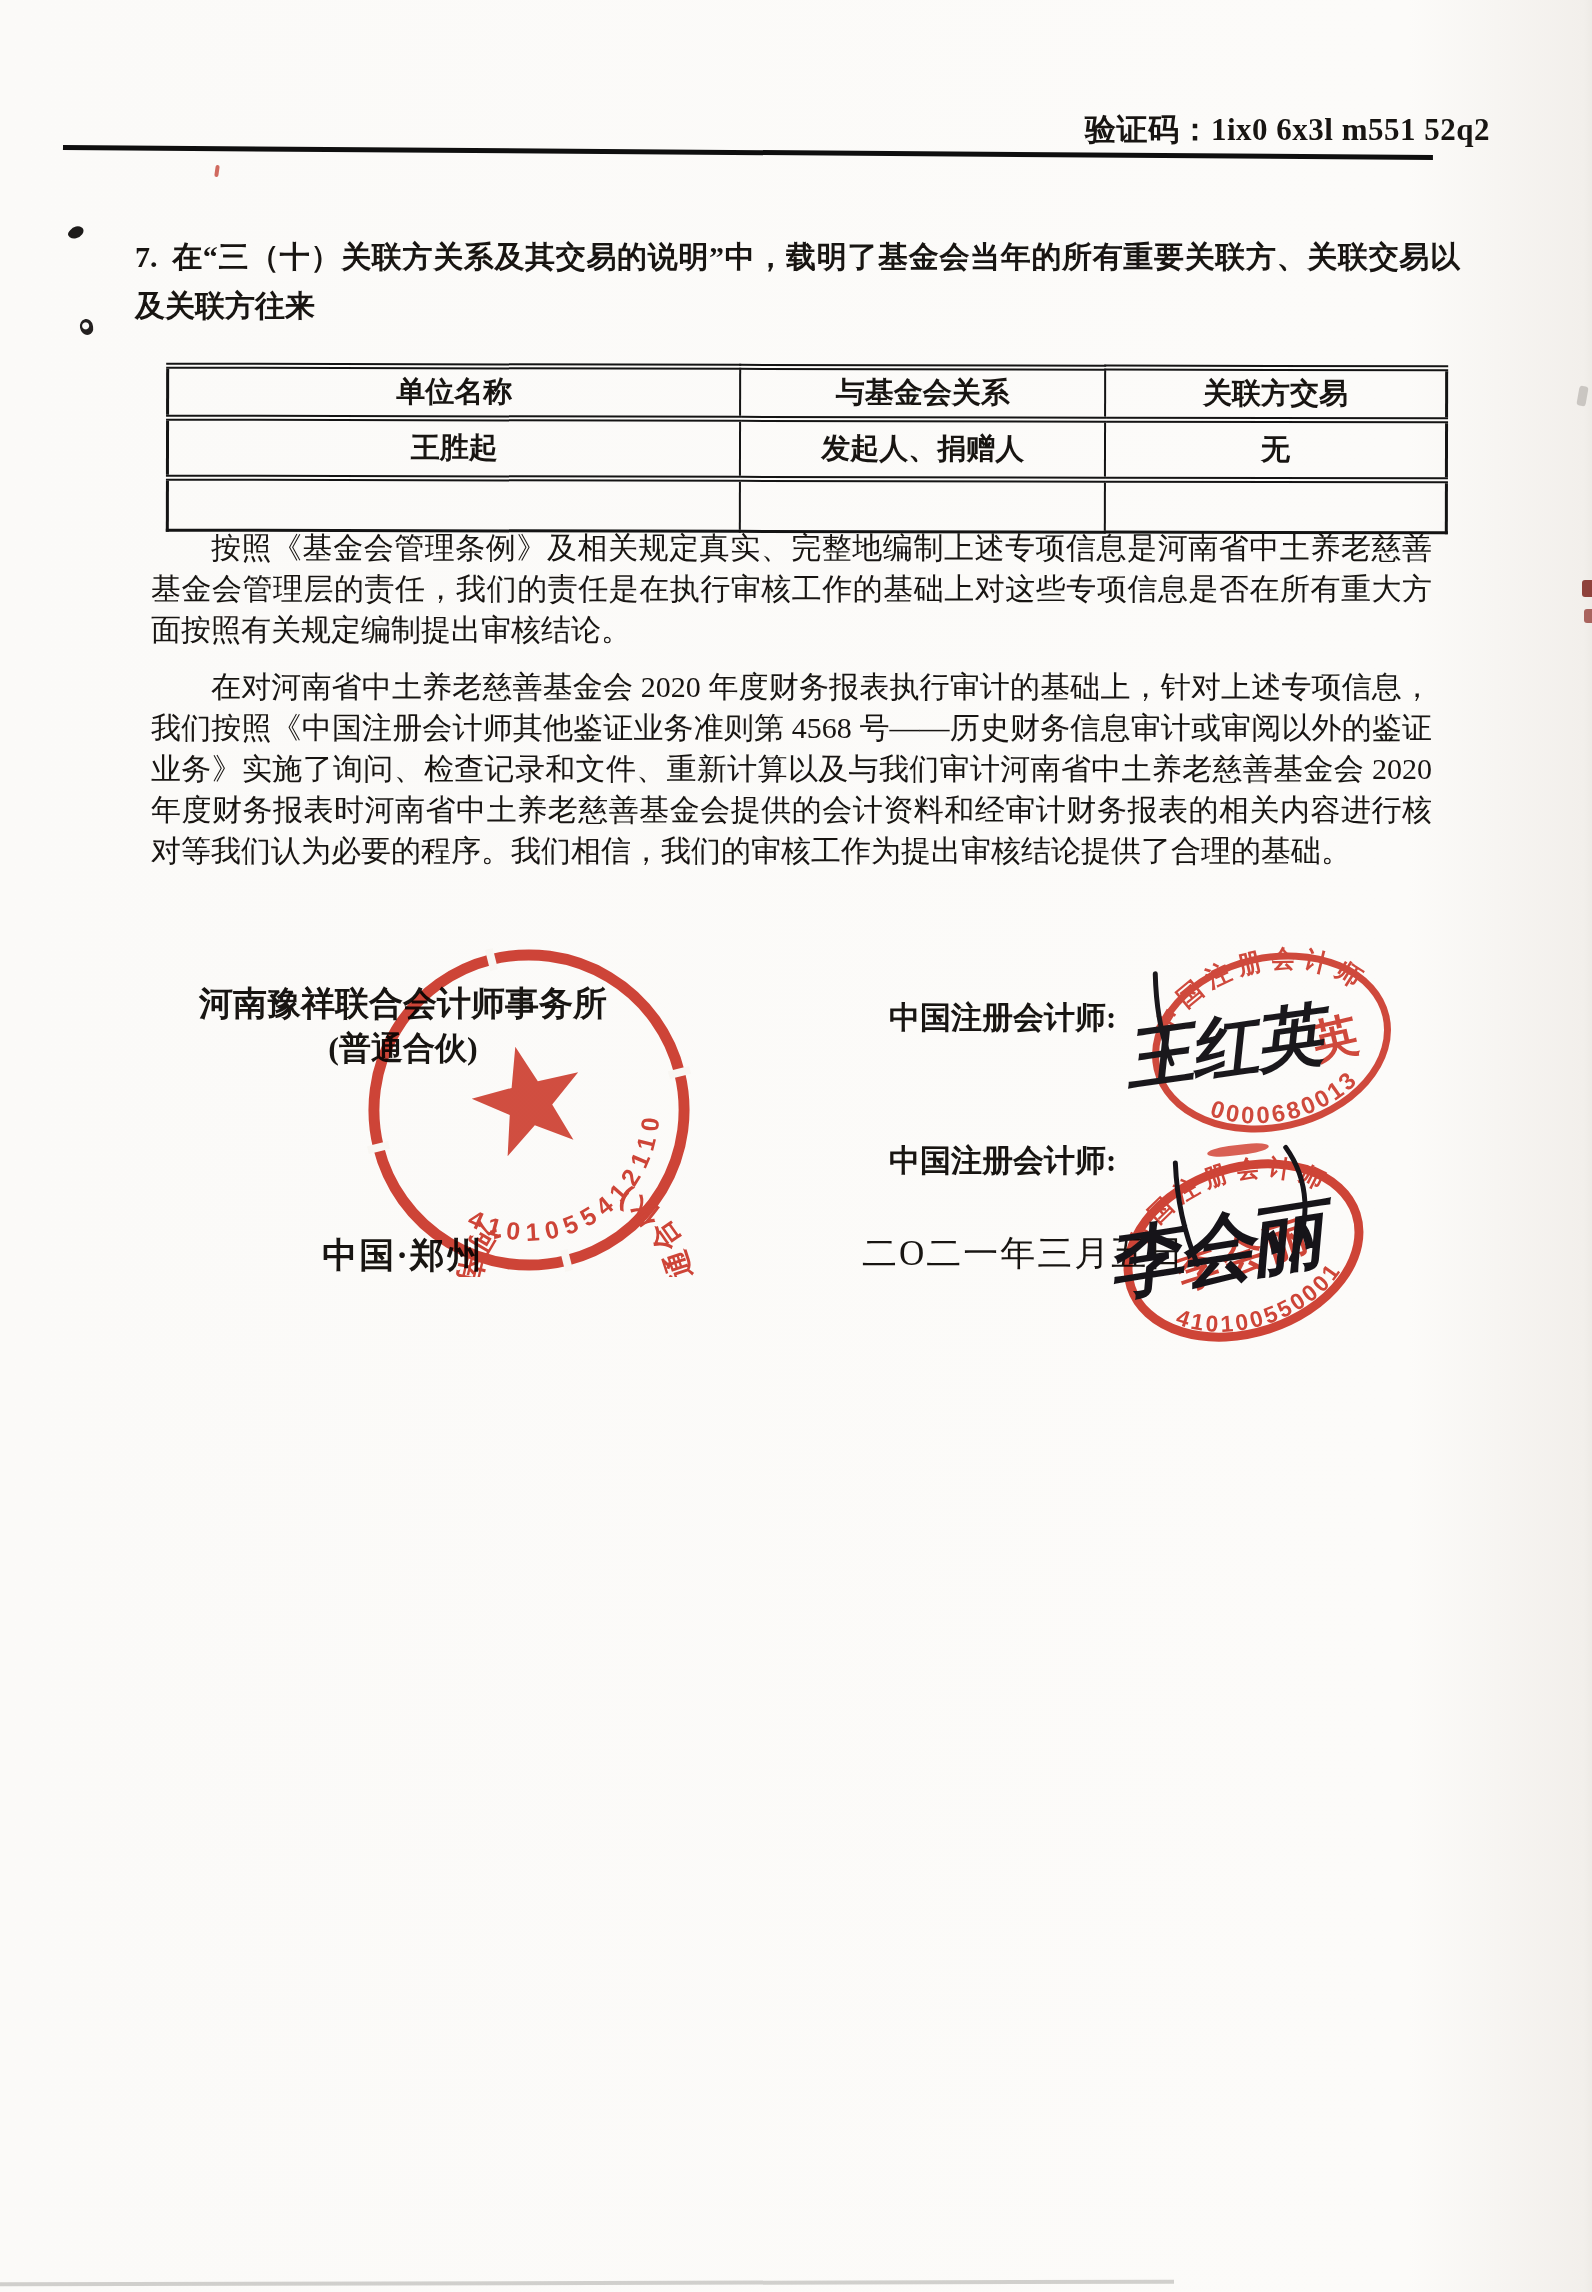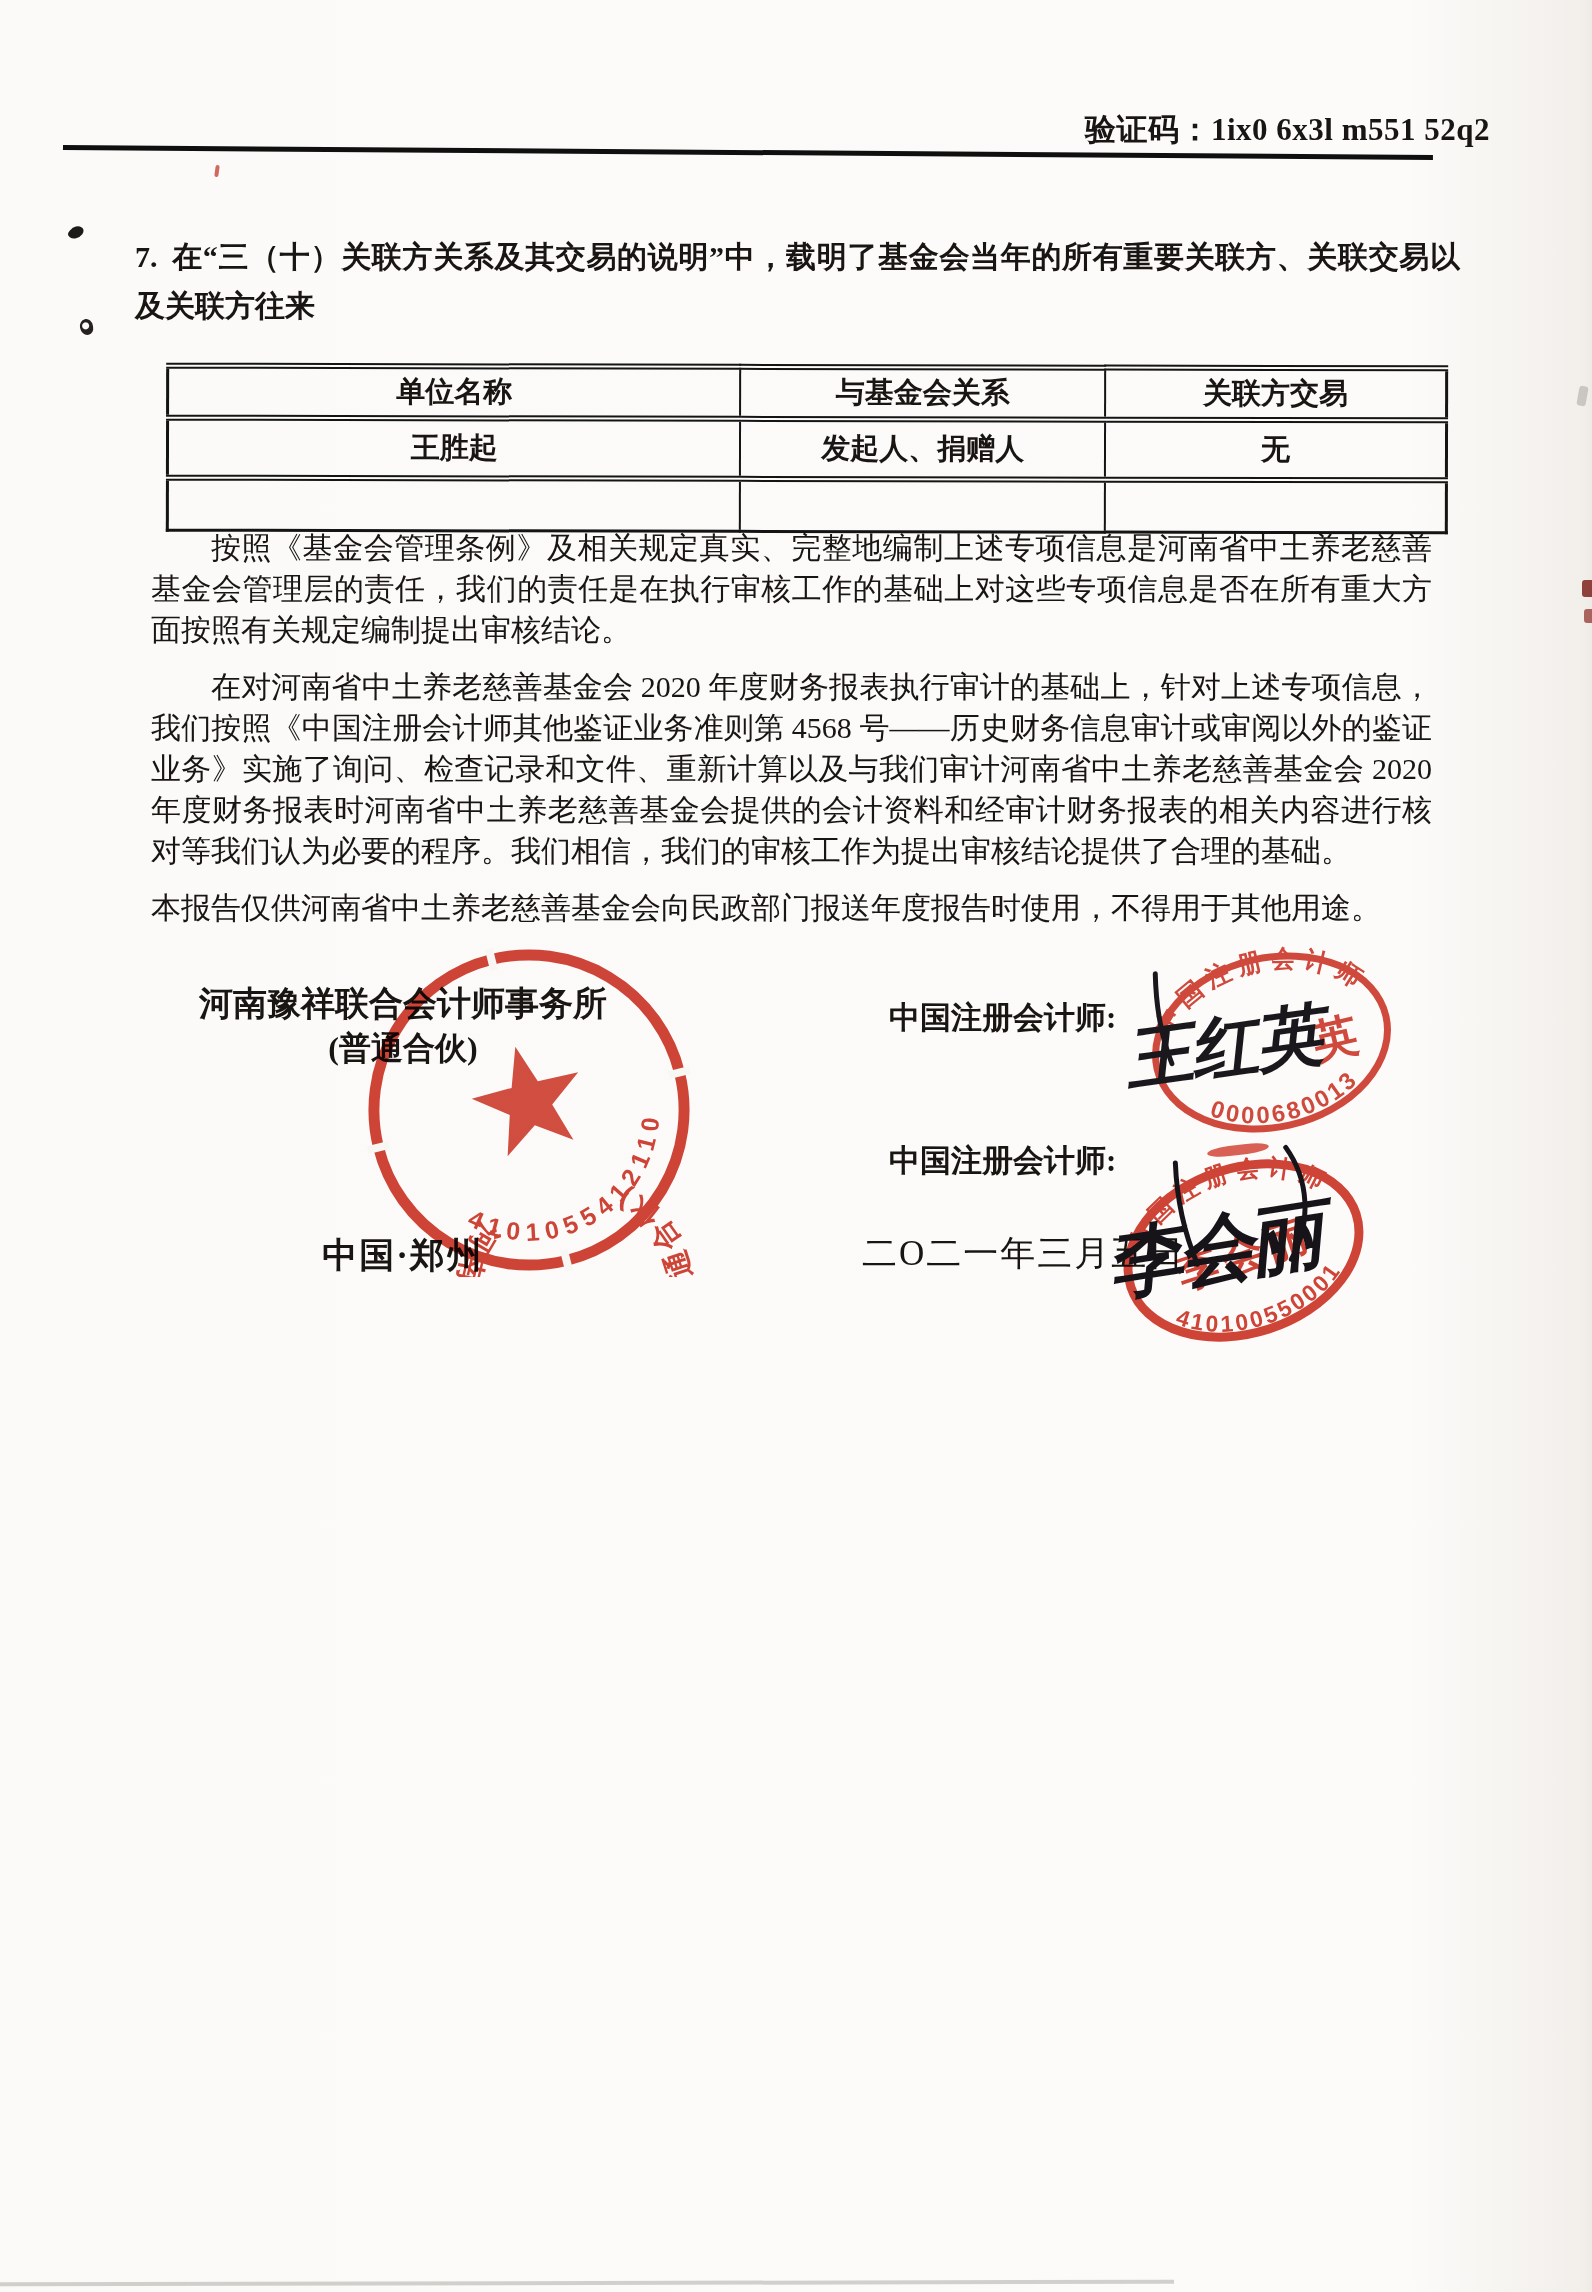--- a/index.html
+++ b/index.html
@@ -116,21 +116,20 @@
           <td></td>
           <td></td>
         </tr>
       </tbody>
     </table>
   </div>
 
   <div class="abs bodytext">
     <p>按照《基金会管理条例》及相关规定真实、完整地编制上述专项信息是河南省中土养老慈善基金会管理层的责任，我们的责任是在执行审核工作的基础上对这些专项信息是否在所有重大方面按照有关规定编制提出审核结论。</p>
     <p>在对河南省中土养老慈善基金会 2020 年度财务报表执行审计的基础上，针对上述专项信息，我们按照《中国注册会计师其他鉴证业务准则第 4568 号——历史财务信息审计或审阅以外的鉴证业务》实施了询问、检查记录和文件、重新计算以及与我们审计河南省中土养老慈善基金会 2020 年度财务报表时河南省中土养老慈善基金会提供的会计资料和经审计财务报表的相关内容进行核对等我们认为必要的程序。我们相信，我们的审核工作为提出审核结论提供了合理的基础。</p>
-    <p class="no-indent">本报告仅供河南省中土养老慈善基金会向民政部门报送年度报告时使用，不得用于其他用途。</p>
   </div>
 
   <div class="abs firm-name">河南豫祥联合会计师事务所</div>
   <div class="abs firm-type">(普通合伙)</div>
   <div class="abs location">中国·郑州</div>
   <div class="abs cpa1">中国注册会计师:</div>
   <div class="abs cpa2">中国注册会计师:</div>
   <div class="abs date">二O二一年三月五日</div>
 
   <svg class="abs stamp" style="left:362px;top:943px;" width="334" height="334" viewBox="-168 -168 336 336">

